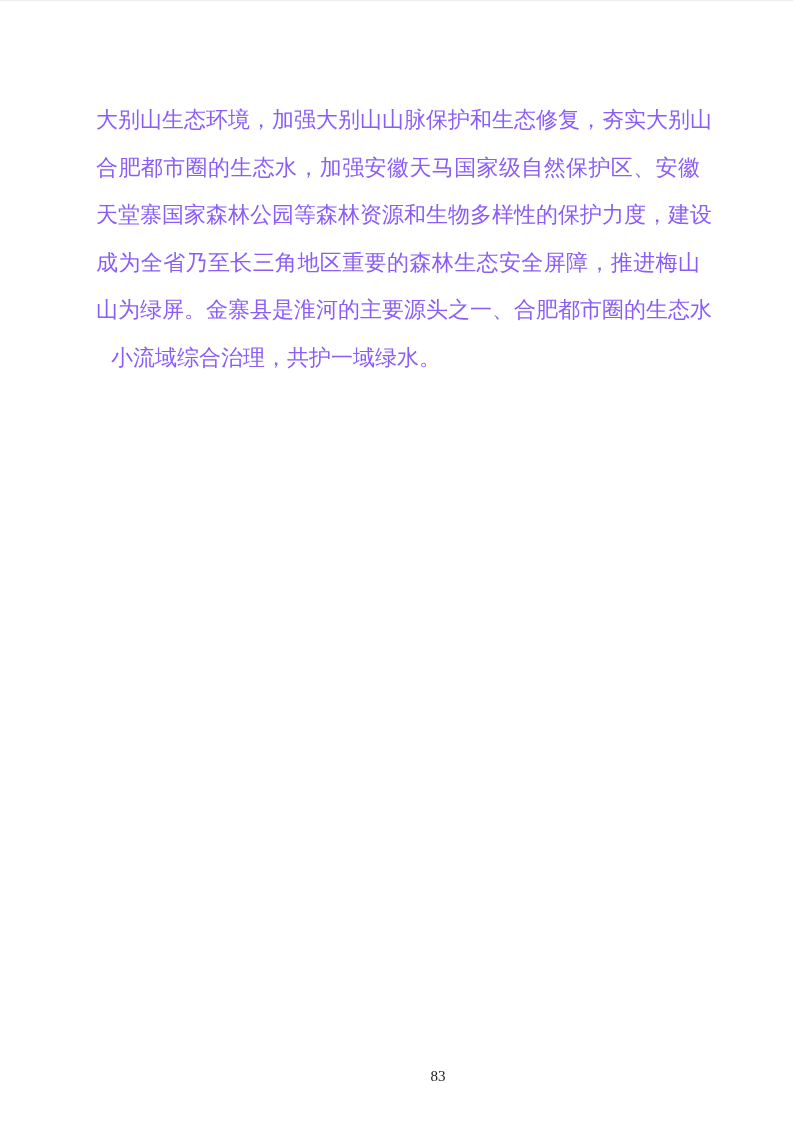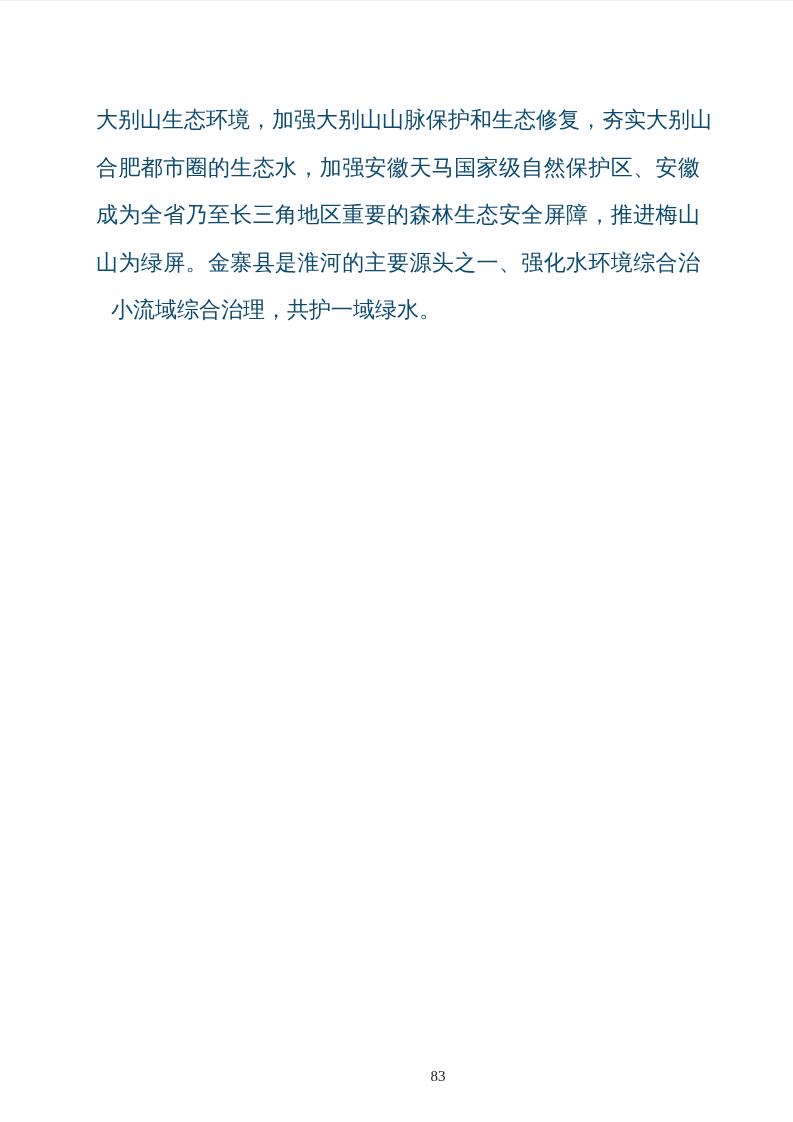--- a/index.html
+++ b/index.html
@@ -31,21 +31,21 @@
     width: 604px;
   }
   .text-line {
     font-size: 22px;
     line-height: 47.6px;
     height: 47.6px;
     letter-spacing: 0;
     white-space: nowrap;
     text-align: justify;
     text-align-last: justify;
-    color: #0c4a6e;
+    color: #8b5cf6;
     
     font-weight: 400;
   }
   .text-line.last-line {
     text-align: left;
     text-align-last: left;
     margin-left: 15px;
   }
   .page-footer {
     position: absolute;
@@ -62,22 +62,23 @@
   }
 </style>
 </head>
 <body>
 
 <div class="page">
 
   <div class="body-text">
       <div class="text-line">大别山生态环境，加强大别山山脉保护和生态修复，夯实大别山</div>
       <div class="text-line">合肥都市圈的生态水，加强安徽天马国家级自然保护区、安徽</div>
+      <div class="text-line">天堂寨国家森林公园等森林资源和生物多样性的保护力度，建设</div>
       <div class="text-line">成为全省乃至长三角地区重要的森林生态安全屏障，推进梅山</div>
-      <div class="text-line">山为绿屏。金寨县是淮河的主要源头之一、强化水环境综合治</div>
+      <div class="text-line">山为绿屏。金寨县是淮河的主要源头之一、合肥都市圈的生态水</div>
       <div class="text-line last-line">小流域综合治理，共护一域绿水。</div>
     </div>
 
   <div class="page-footer">
     <span class="page-number">83</span>
   </div>
 
 </div>
 
 </body></html>

